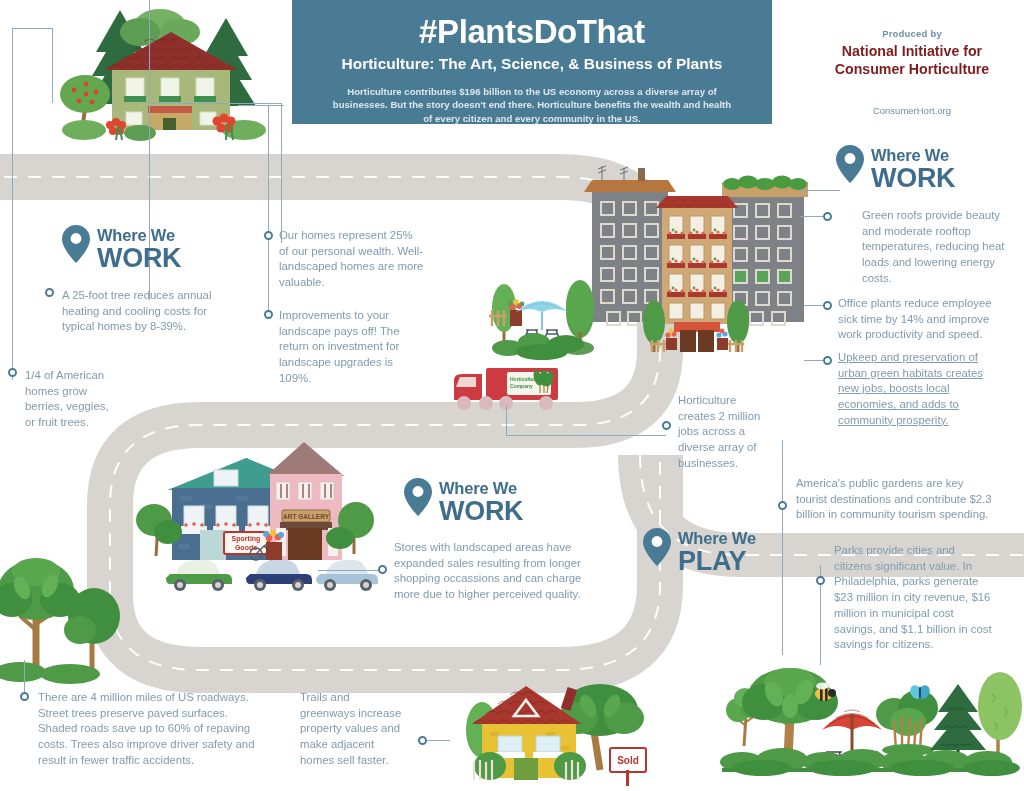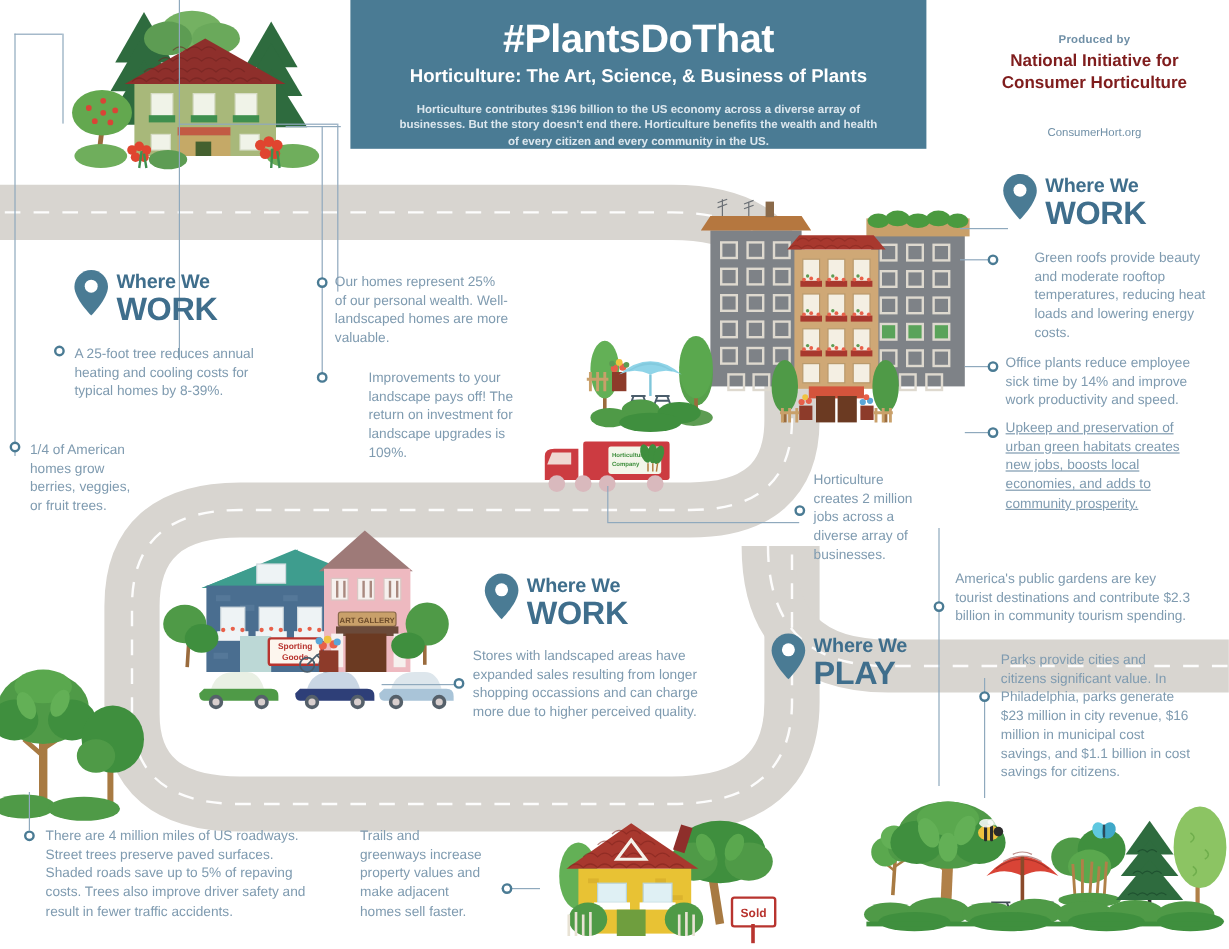--- a/index.html
+++ b/index.html
@@ -198,21 +198,21 @@
   <div class="abs dot" style="left:45px;top:288px;"></div>
   <div class="abs fact" style="left:62px;top:288px;width:160px;">A 25-foot tree reduces annual heating and cooling costs for typical homes by 8-39%.</div>
 
   <div class="abs dot" style="left:8px;top:368px;"></div>
   <div class="abs fact" style="left:25px;top:368px;width:95px;">1/4 of American homes grow berries, veggies, or fruit trees.</div>
 
   <div class="abs dot" style="left:264px;top:231px;"></div>
   <div class="abs fact" style="left:279px;top:228px;width:145px;">Our homes represent 25% of our personal wealth. Well-landscaped homes are more valuable.</div>
 
   <div class="abs dot" style="left:264px;top:310px;"></div>
-  <div class="abs fact" style="left:279px;top:308px;width:148px;margin-left:28px;">Improvements to your landscape pays off! The return on investment for landscape upgrades is 109%.</div>
+  <div class="abs fact" style="left:279px;top:308px;width:148px;">Improvements to your landscape pays off! The return on investment for landscape upgrades is 109%.</div>
 
   <svg class="abs" style="left:570px;top:160px;width:252px;height:200px;" viewBox="0 0 252 200">
 
     <g>
       <rect x="22" y="32" width="76" height="130" fill="#7e8287"></rect>
       <polygon points="14,32 106,32 98,20 22,20" fill="#b5773f"></polygon>
       <rect x="68" y="8" width="7" height="13" fill="#8a6a4a"></rect>
       <g stroke="#6b7075" stroke-width="1" fill="none">
         <path d="M32 20 L32 6 M28 9 L36 6 M28 13 L36 10"></path>
         <path d="M54 20 L54 8 M50 10 L58 7 M50 14 L58 11"></path>
@@ -824,19 +824,19 @@
       <ellipse cx="80" cy="110" rx="16" ry="14" fill="#4f9a47"></ellipse>
     </g>
     <g fill="#4f9a47">
       <ellipse cx="20" cy="152" rx="26" ry="10"></ellipse>
         <ellipse cx="70" cy="154" rx="30" ry="10"></ellipse>
     </g>
   </svg>
 
   <div class="abs ln lnv" style="left:24px;top:660px;width:1px;height:32px;"></div>
   <div class="abs dot" style="left:20px;top:692px;"></div>
-  <div class="abs fact" style="left:38px;top:690px;width:230px;">There are 4 million miles of US roadways. Street trees preserve paved surfaces. Shaded roads save up to 5% of repaving costs. Trees also improve driver safety and result in fewer traffic accidents.</div>
+  <div class="abs fact" style="left:38px;top:690px;width:230px;">There are 4 million miles of US roadways. Street trees preserve paved surfaces. Shaded roads save up to 60% of repaving costs. Trees also improve driver safety and result in fewer traffic accidents.</div>
 
   <div class="abs ln lnh" style="left:418px;top:740px;width:32px;height:1px;"></div>
   <div class="abs dot" style="left:418px;top:736px;"></div>
   <div class="abs fact" style="left:300px;top:690px;width:106px;">Trails and greenways increase property values and make adjacent homes sell faster.</div>
 
 </div>
 
 </body></html>

